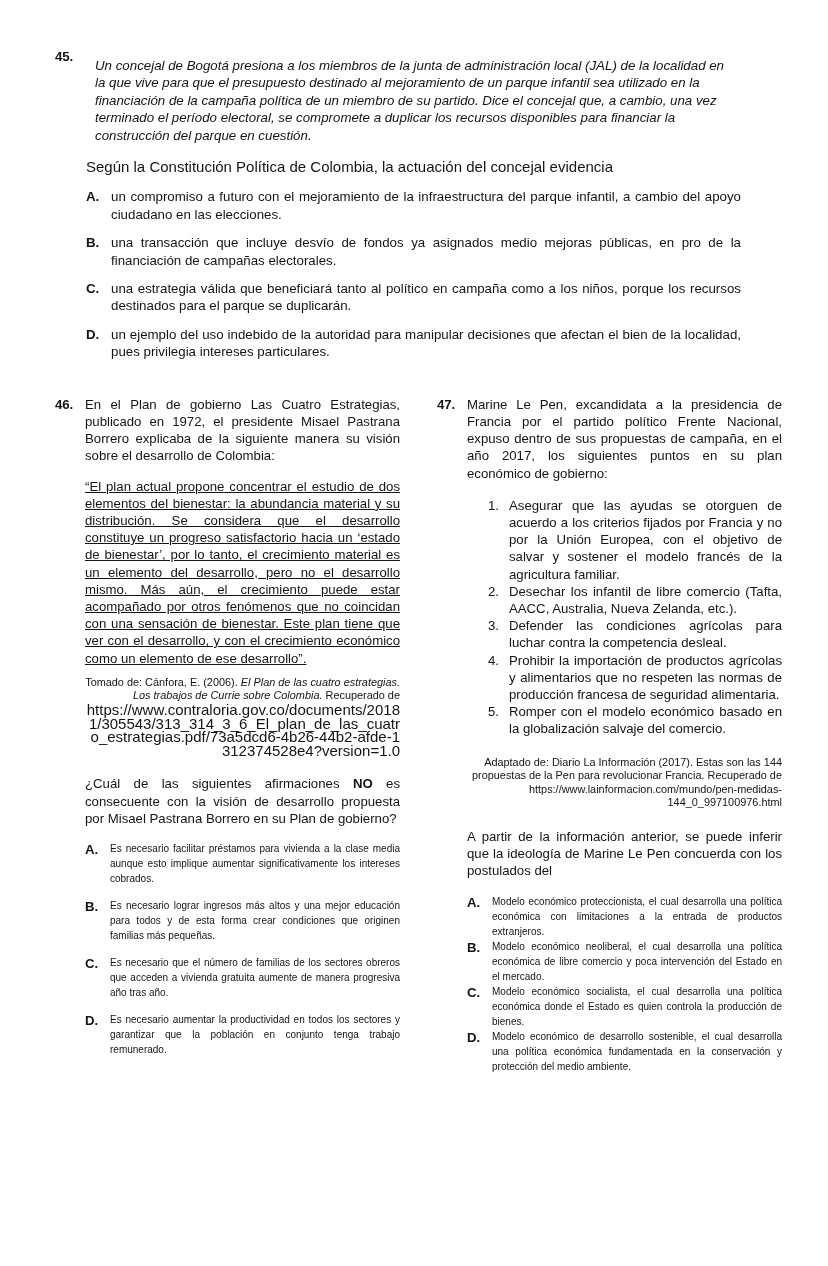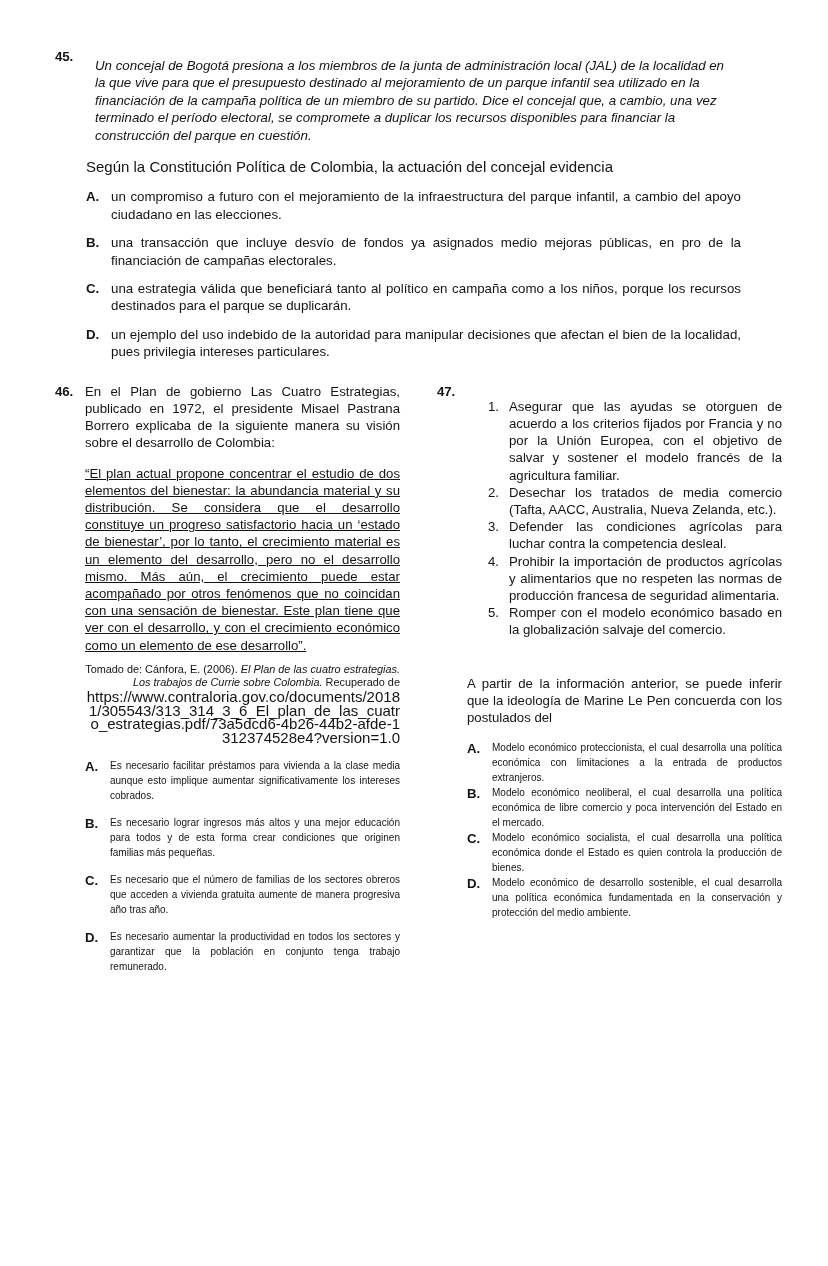--- a/index.html
+++ b/index.html
@@ -79,21 +79,21 @@
     font-size: 13.3px;
     line-height: 17.4px;
     text-align: justify;
     text-justify: inter-word;
   }
   .opts-full .opt-text { text-align: justify; }
 
   
   .columns {
     display: flex;
-    margin-top: 22px;
+    margin-top: 35px;
   }
   .col {
     width: 345px;
     flex: 0 0 auto;
   }
   .col-left  { margin-right: 37px; }
 
   .col .q-num { width: 30px; }
 
   .para {
@@ -210,20 +210,21 @@
     <div class="col col-left">
       <section class="q-row">
         <div class="q-num">46.</div>
         <div class="q-body">
           <p class="para">En el Plan de gobierno Las Cuatro Estrategias, publicado en 1972, el presidente Misael Pastrana Borrero explicaba de la siguiente manera su visión sobre el desarrollo de Colombia:</p>
           <p class="para">“El plan actual propone concentrar el estudio de dos elementos del bienestar: la abundancia material y su distribución. Se considera que el desarrollo constituye un progreso satisfactorio hacia un ‘estado de bienestar’, por lo tanto, el crecimiento material es un elemento del desarrollo, pero no el desarrollo mismo. Más aún, el crecimiento puede estar acompañado por otros fenómenos que no coincidan con una sensación de bienestar. Este plan tiene que ver con el desarrollo, y con el crecimiento económico como un elemento de ese desarrollo”.</p>
 
           <p class="credit"><span>Tomado de: Cánfora, E. (2006). </span><span class="ital">El Plan de las cuatro estrategias. Los trabajos de Currie sobre Colombia.</span><span> Recuperado de</span></p>
           <p class="credit-url">https://www.contraloria.gov.co/documents/20181/305543/313_314_3_6_El_plan_de_las_cuatro_estrategias.pdf/73a5dcd6-4b26-44b2-afde-1312374528e4?version=1.0</p>
 
+          <p class="question-prompt"><span>¿Cuál de las siguientes afirmaciones </span><b>NO</b><span> es consecuente con la visión de desarrollo propuesta por Misael Pastrana Borrero en su Plan de gobierno?</span></p>
 
           <div class="col-opts">
             <div class="opt-row">
               <div class="opt-letter">A.</div>
               <div class="opt-text">Es necesario facilitar préstamos para vivienda a la clase media aunque esto implique aumentar significativamente los intereses cobrados.</div>
             </div>
             <div class="opt-row">
               <div class="opt-letter">B.</div>
               <div class="opt-text">Es necesario lograr ingresos más altos y una mejor educación para todos y de esta forma crear condiciones que originen familias más pequeñas.</div>
             </div>
@@ -237,46 +238,48 @@
             </div>
           </div>
         </div>
       </section>
     </div>
 
     <div class="col col-right">
       <section class="q-row">
         <div class="q-num">47.</div>
         <div class="q-body">
+          <p class="para">Marine Le Pen, excandidata a la presidencia de Francia por el partido político Frente Nacional, expuso dentro de sus propuestas de campaña, en el año 2017, los siguientes puntos en su plan económico de gobierno:</p>
 
           <div class="num-list list-indent">
             <div class="li-row">
               <div class="li-num">1.</div>
               <div class="li-text">Asegurar que las ayudas se otorguen de acuerdo a los criterios fijados por Francia y no por la Unión Europea, con el objetivo de salvar y sostener el modelo francés de la agricultura familiar.</div>
             </div>
             <div class="li-row">
               <div class="li-num">2.</div>
-              <div class="li-text">Desechar los tratados de media comercio (Tafta, AACC, Australia, Nueva Zelanda, etc.).</div>
+              <div class="li-text">Desechar los infantil de libre comercio (Tafta, AACC, Australia, Nueva Zelanda, etc.).</div>
             </div>
             <div class="li-row">
               <div class="li-num">3.</div>
               <div class="li-text">Defender las condiciones agrícolas para luchar contra la competencia desleal.</div>
             </div>
             <div class="li-row">
               <div class="li-num">4.</div>
               <div class="li-text">Prohibir la importación de productos agrícolas y alimentarios que no respeten las normas de producción francesa de seguridad alimentaria.</div>
             </div>
             <div class="li-row">
               <div class="li-num">5.</div>
               <div class="li-text">Romper con el modelo económico basado en la globalización salvaje del comercio.</div>
             </div>
           </div>
 
           <div class="spacer-18"></div>
 
+          <p class="credit-url-47"><span>Adaptado de: Diario La Información (2017). </span><span class="ital">Estas son las 144 propuestas de la Pen para revolucionar Francia.</span><span> Recuperado de https://www.lainformacion.com/mundo/pen-medidas-144_0_997100976.html</span></p>
 
           <p class="question-prompt">A partir de la información anterior, se puede inferir que la ideología de Marine Le Pen concuerda con los postulados del</p>
 
           <div class="col-opts tight">
             <div class="opt-row">
               <div class="opt-letter">A.</div>
               <div class="opt-text">Modelo económico proteccionista, el cual desarrolla una política económica con limitaciones a la entrada de productos extranjeros.</div>
             </div>
             <div class="opt-row">
               <div class="opt-letter">B.</div>

